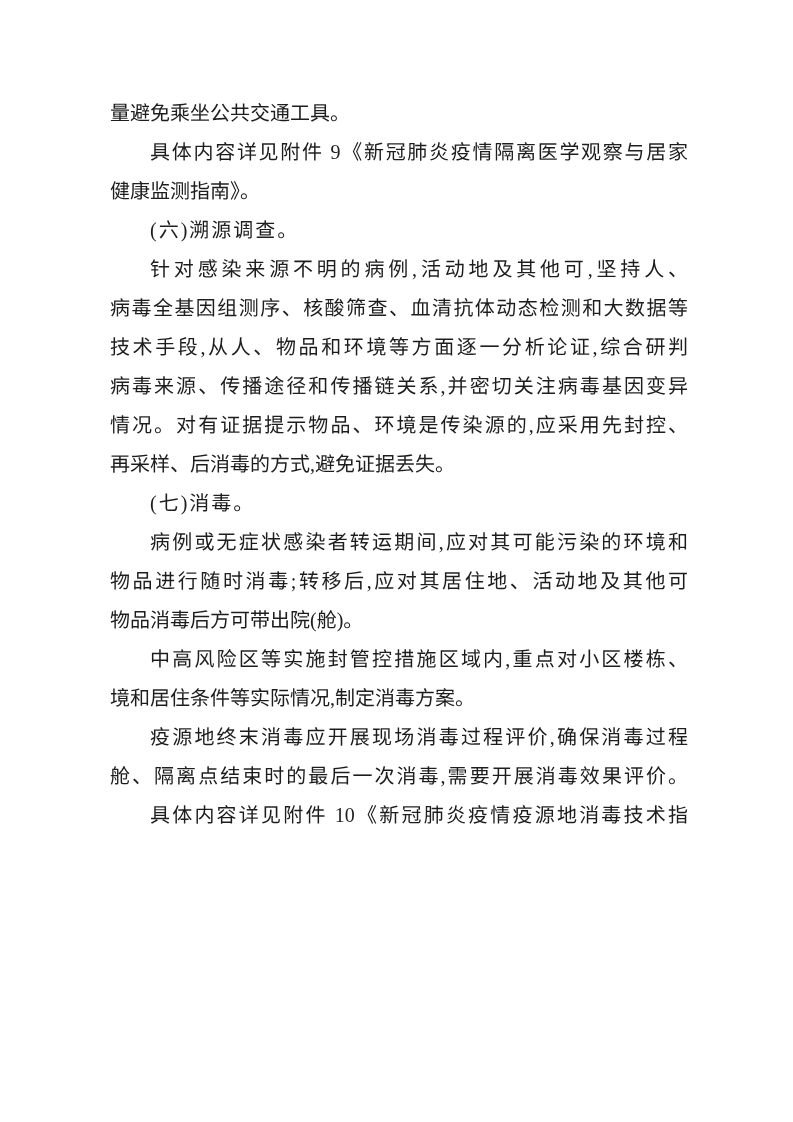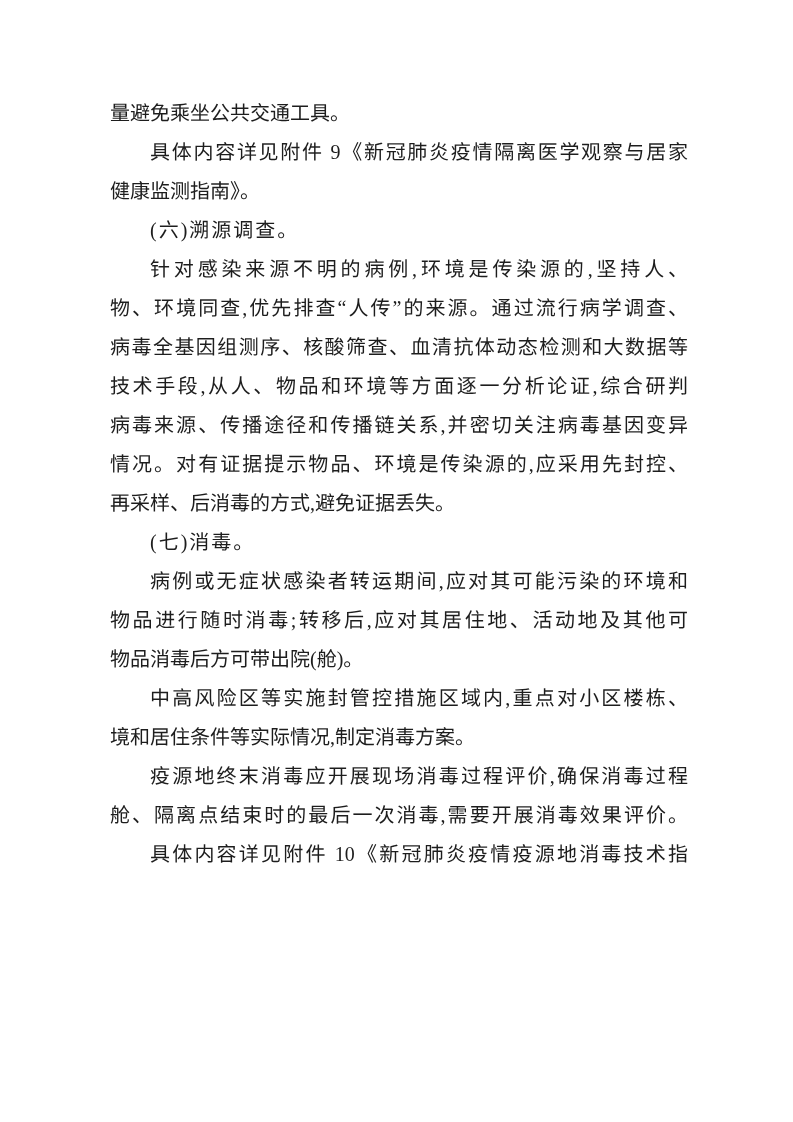--- a/index.html
+++ b/index.html
@@ -61,22 +61,21 @@
 </style>
 </head>
 <body>
 
 <div class="page">
   <div class="doc-body">
       <div class="line">量避免乘坐公共交通工具。</div>
       <div class="line indent fill">具体内容详见附件 9《新冠肺炎疫情隔离医学观察与居家</div>
       <div class="line">健康监测指南》。</div>
       <div class="line indent heading">(六)溯源调查。</div>
-      <div class="line indent fill">针对感染来源不明的病例,环境是传染源的,坚持人、</div>
-      <div class="line fill">物、环境同查,优先排查“人传”的来源。通过流行病学调查、</div>
+      <div class="line indent fill">针对感染来源不明的病例,活动地及其他可,坚持人、</div>
       <div class="line fill">病毒全基因组测序、核酸筛查、血清抗体动态检测和大数据等</div>
       <div class="line fill">技术手段,从人、物品和环境等方面逐一分析论证,综合研判</div>
       <div class="line fill">病毒来源、传播途径和传播链关系,并密切关注病毒基因变异</div>
       <div class="line fill">情况。对有证据提示物品、环境是传染源的,应采用先封控、</div>
       <div class="line">再采样、后消毒的方式,避免证据丢失。</div>
       <div class="line indent heading">(七)消毒。</div>
       <div class="line indent fill">病例或无症状感染者转运期间,应对其可能污染的环境和</div>
       <div class="line fill">物品进行随时消毒;转移后,应对其居住地、活动地及其他可</div>
       <div class="line">物品消毒后方可带出院(舱)。</div>
       <div class="line indent fill">中高风险区等实施封管控措施区域内,重点对小区楼栋、</div>

